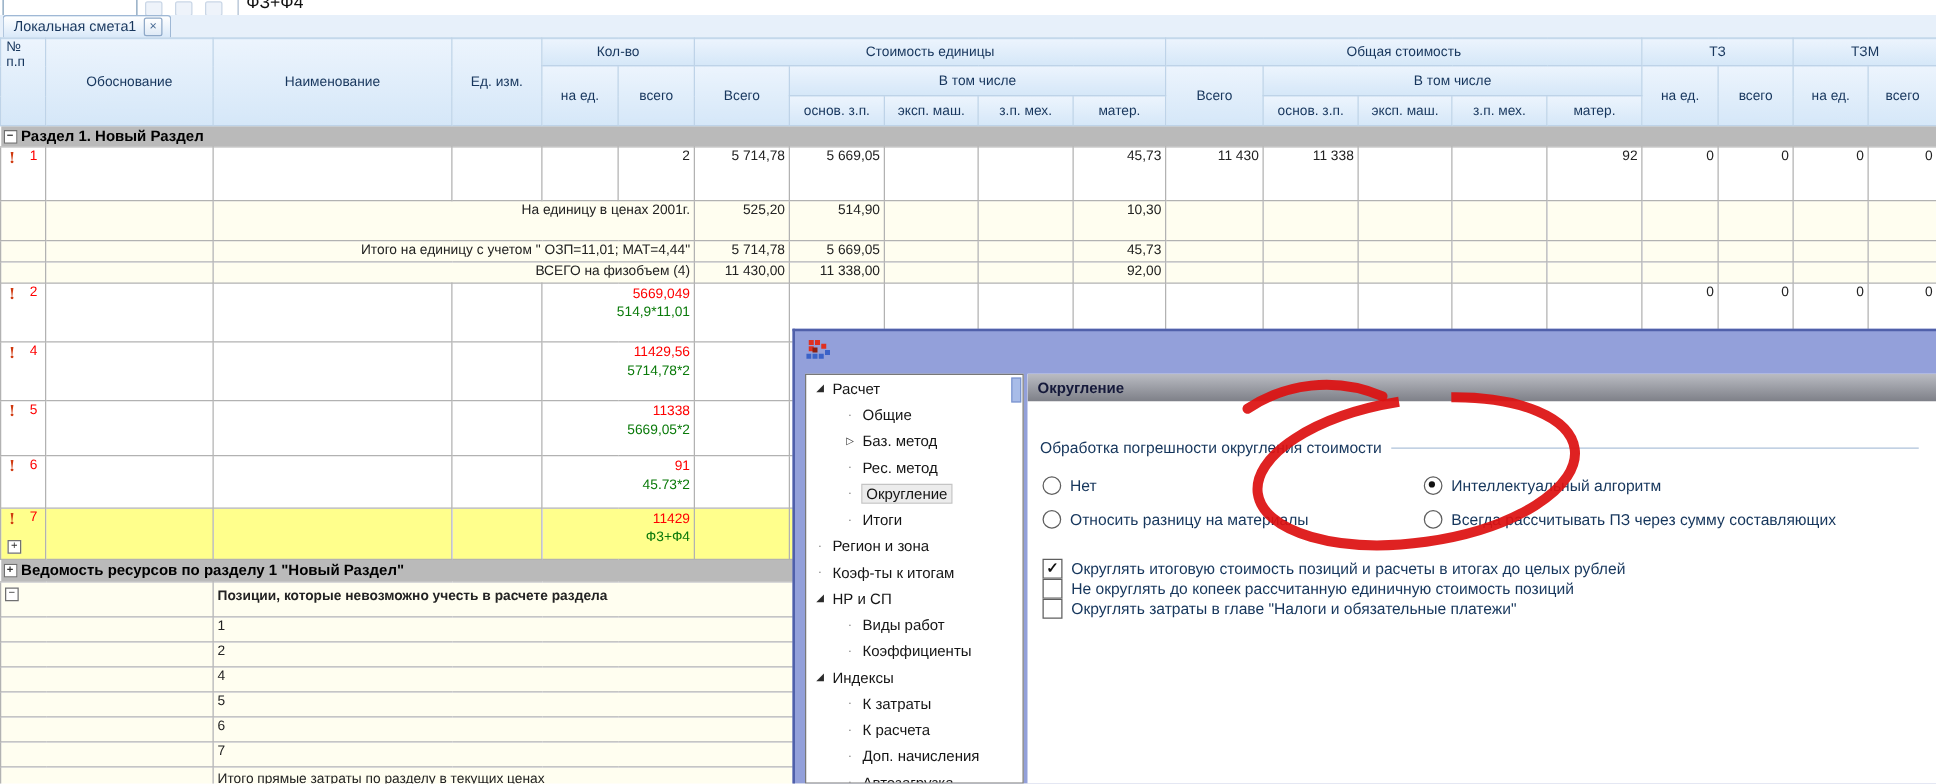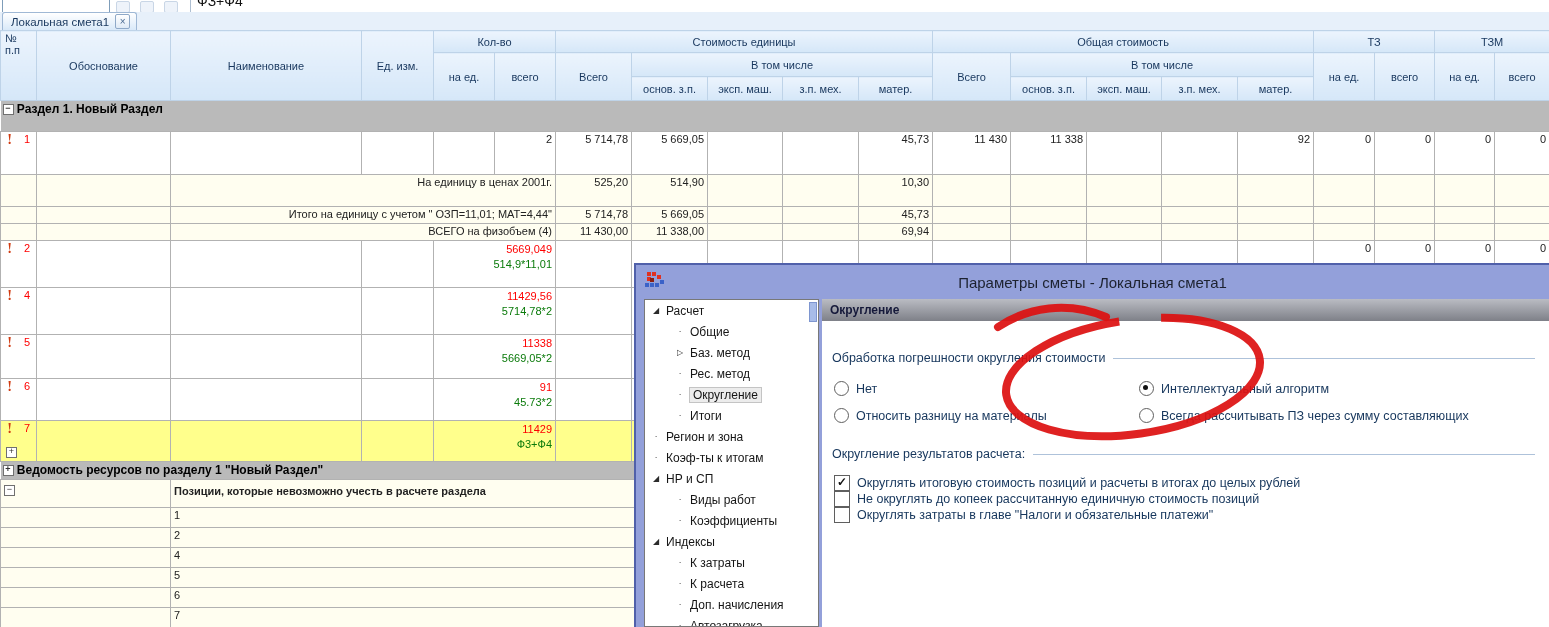--- a/index.html
+++ b/index.html
@@ -148,21 +148,21 @@
         <th>эксп. маш.</th>
         <th>з.п. мех.</th>
         <th>матер.</th>
         <th>основ. з.п.</th>
         <th>эксп. маш.</th>
         <th>з.п. мех.</th>
         <th>матер.</th>
       </tr>
     </thead>
     <tbody>
-      <tr class="sect" style="height:31px">
+      <tr class="sect" style="height:17px">
         <td colspan="20"><span class="pmbox">−</span>
           <b>Раздел 1. Новый Раздел</b></td>
       </tr>
       <tr style="height:43px">
         <td>
             <div class="numcell">
           <span class="excl">!</span>
           <span class="red">1</span>
             </div>
           </td>
@@ -225,21 +225,21 @@
         <td></td>
       </tr>
       <tr class="cream" style="height:17px">
         <td></td>
           <td></td>
         <td colspan="4" class="r blue">ВСЕГО на физобъем (4)</td>
         <td class="r blue">11 430,00</td>
         <td class="r blue">11 338,00</td>
         <td></td>
           <td></td>
-        <td class="r blue">69,94</td>
+        <td class="r blue">92,00</td>
         <td></td>
           <td></td>
         <td></td>
           <td></td>
         <td></td>
           <td></td>
         <td></td>
           <td></td>
         <td></td>
       </tr>
@@ -441,21 +441,20 @@
         <rect x="2" y="1" width="4" height="4" fill="#e03020"></rect>
           <rect x="7" y="1" width="4" height="4" fill="#e03020"></rect>
         <rect x="2" y="6" width="4" height="4" fill="#e03020"></rect>
           <rect x="12" y="4" width="4" height="4" fill="#e03020"></rect>
         <rect x="0" y="12" width="4" height="4" fill="#3b62c8"></rect>
           <rect x="5" y="12" width="4" height="4" fill="#3b62c8"></rect>
         <rect x="10" y="12" width="4" height="4" fill="#3b62c8"></rect>
           <rect x="15" y="9" width="4" height="4" fill="#3b62c8"></rect>
         <rect x="5" y="7" width="4" height="4" fill="#8a1f10"></rect>
       </svg>
-      <span>Параметры сметы - Локальная смета1</span>
     </div>
 
     <div class="dlg-tree">
       <div class="tree-scroll"></div>
     <div class="tree-item" style="padding-left: 6px;">
           <span class="tw">◢</span>
           <span class="tl">Расчет</span>
         </div>
         <div class="tree-item" style="padding-left: 30px;">
           <span class="tw">·</span>
@@ -538,24 +537,20 @@
           <label class="opt">
             <span class="rb"></span>
             <span>Относить разницу на материалы</span>
             </label>
           <label class="opt">
             <span class="rb"></span>
             <span>Всегда рассчитывать ПЗ через сумму составляющих</span>
             </label>
         </div>
 
-        <div class="group g2">
-          <span>Округление результатов расчета:</span>
-          <span class="line"></span>
-        </div>
         <div class="cb-list">
           <label class="opt">
             <span class="cb on"></span>
             <span>Округлять итоговую стоимость позиций и расчеты в итогах до целых рублей</span>
             </label>
           <label class="opt">
             <span class="cb"></span>
             <span>Не округлять до копеек рассчитанную единичную стоимость позиций</span>
             </label>
           <label class="opt">

